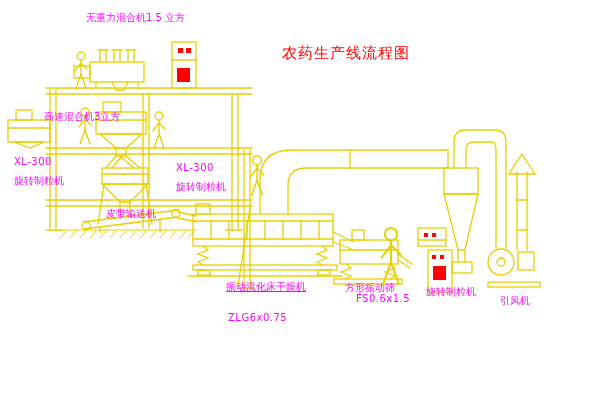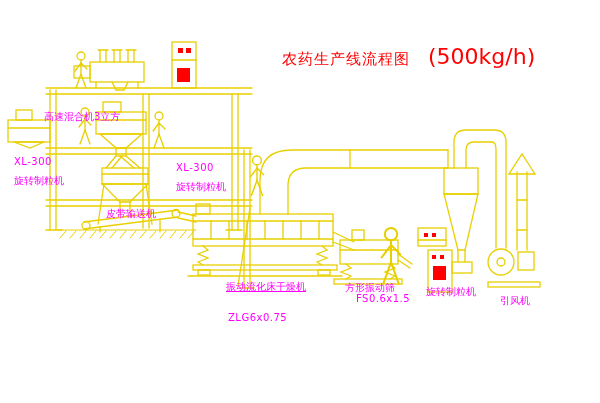--- a/index.html
+++ b/index.html
@@ -6,21 +6,21 @@
   #stage{
     position:relative;width:600px;height:403px;background:#ffffff;overflow:hidden;
     font-family:"DejaVu Sans",sans-serif;
   }
   #linework{position:absolute;left:0;top:0;}
   .lbl{position:absolute;color:#ff00ff;white-space:nowrap;line-height:1.1;}
   .lbl.small{font-size:10px;}
   .lbl.model{font-size:10px;letter-spacing:0.5px;}
   #title{
     position:absolute;left:282px;top:44px;color:#ff0000;white-space:nowrap;
-    display:flex;align-items:baseline;gap:18px;
+    display:flex;align-items:baseline;gap:3px;
   }
   #title .t-main{font-size:15px;letter-spacing:1px;}
   #title .t-cap{font-size:22px;letter-spacing:0px;}
 </style>
 </head>
 <body>
 
 <div id="stage">
 
   <svg id="linework" width="600" height="403" viewBox="0 0 600 403">
@@ -187,23 +187,23 @@
       <rect x="424" y="233" width="4" height="4"></rect>
       <rect x="432" y="233" width="4" height="4"></rect>
       <rect x="432" y="255" width="4" height="4"></rect>
       <rect x="440" y="255" width="4" height="4"></rect>
       <rect x="433" y="266" width="13" height="14"></rect>
     </g>
   </svg>
 
   <div id="title">
     <span class="t-main">农药生产线流程图</span>
-    <span class="t-cap">(500kg/h)</span>
   </div>
 
+  <div class="lbl small" style="left:86px;top:12px;">无重力混合机1.5 立方</div>
 
   <div class="lbl small" style="left:44px;top:111px;">高速混合机3立方</div>
 
   <div class="lbl model" style="left:14px;top:156px;">XL-300</div>
   <div class="lbl small" style="left:14px;top:175px;">旋转制粒机</div>
 
   <div class="lbl model" style="left:176px;top:162px;">XL-300</div>
   <div class="lbl small" style="left:176px;top:181px;">旋转制粒机</div>
 
   <div class="lbl small" style="left:106px;top:208px;">皮带输送机</div>

